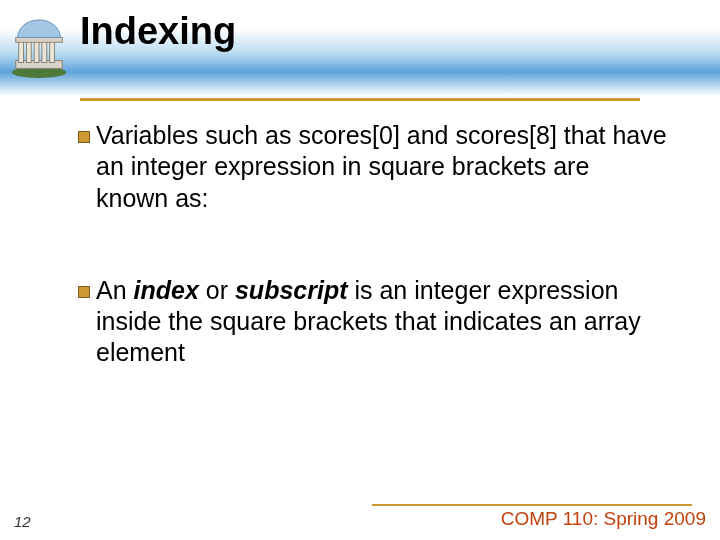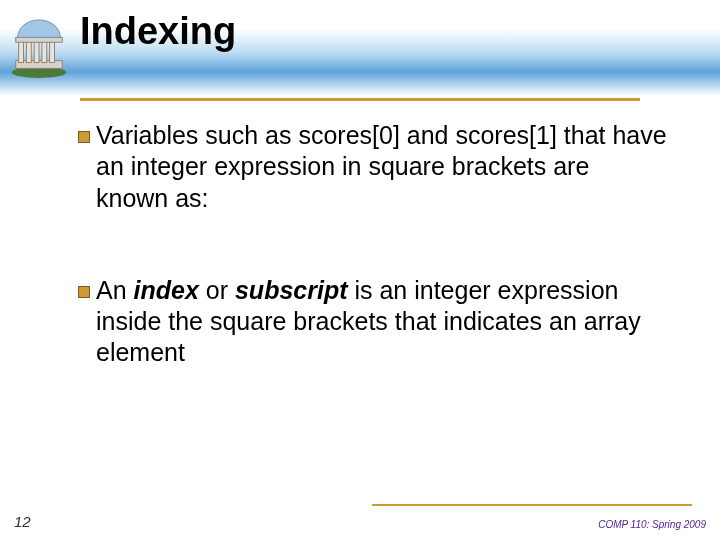--- a/index.html
+++ b/index.html
@@ -91,23 +91,22 @@
     bottom: 10px;
     font-size: 15px;
     font-style: italic;
     color: #333;
     text-align: right;
   }
   .footer-right {
     position: absolute;
     right: 14px;
     bottom: 10px;
-    font-size: 10px;
-    font-style: italic;
-    color: #4c1d95;
+    font-size: 19px;
+    color: #c2410c;
   }
   .footer-rule {
     position: absolute;
     right: 28px;
     bottom: 34px;
     width: 320px;
     height: 2px;
     background: #cc9933;
   }
 </style>
@@ -127,21 +126,21 @@
       <rect x="8" y="20" width="48" height="5" fill="#d9d2c8" stroke="#8a8272"></rect>
       <path d="M10 20 A22 18 0 0 1 54 20 Z" fill="#a2c6e4" stroke="#6a94b8"></path>
     </svg>
   </div>
   <div class="title">Indexing</div>
 </div>
 <div class="hr-gold"></div>
 
 <div class="content">
   <div class="bullet-item">
-    <span>Variables such as scores[0] and scores[1] that have an integer expression in square brackets are known as:</span>
+    <span>Variables such as scores[0] and scores[8] that have an integer expression in square brackets are known as:</span>
   </div>
   <div class="bullet-item bullet2">
     <span>An </span><span class="bi">index</span><span> or </span><span class="bi">subscript</span><span> is an integer expression inside the square brackets that indicates an array element</span>
   </div>
 </div>
 
 <div class="footer-rule"></div>
 <div class="footer-left">12</div>
 <div class="footer-right">COMP 110: Spring 2009</div>
 

